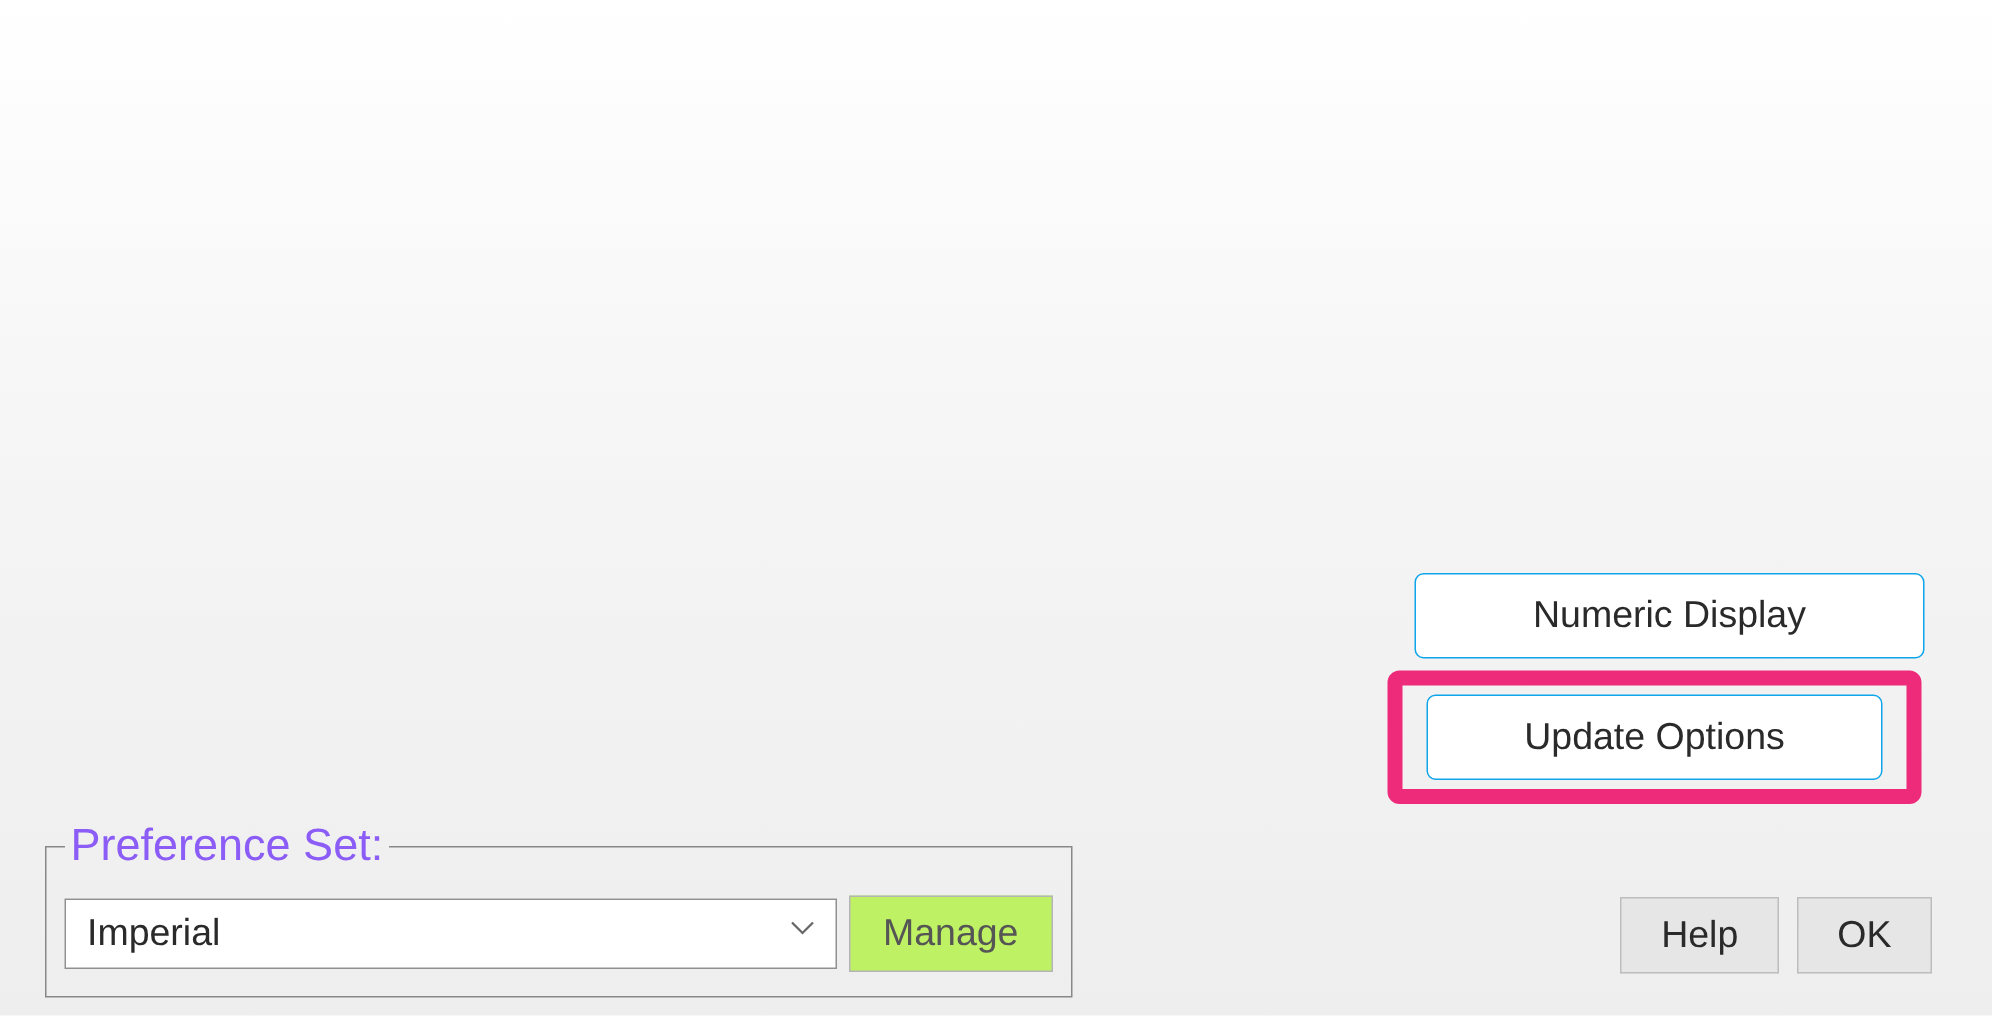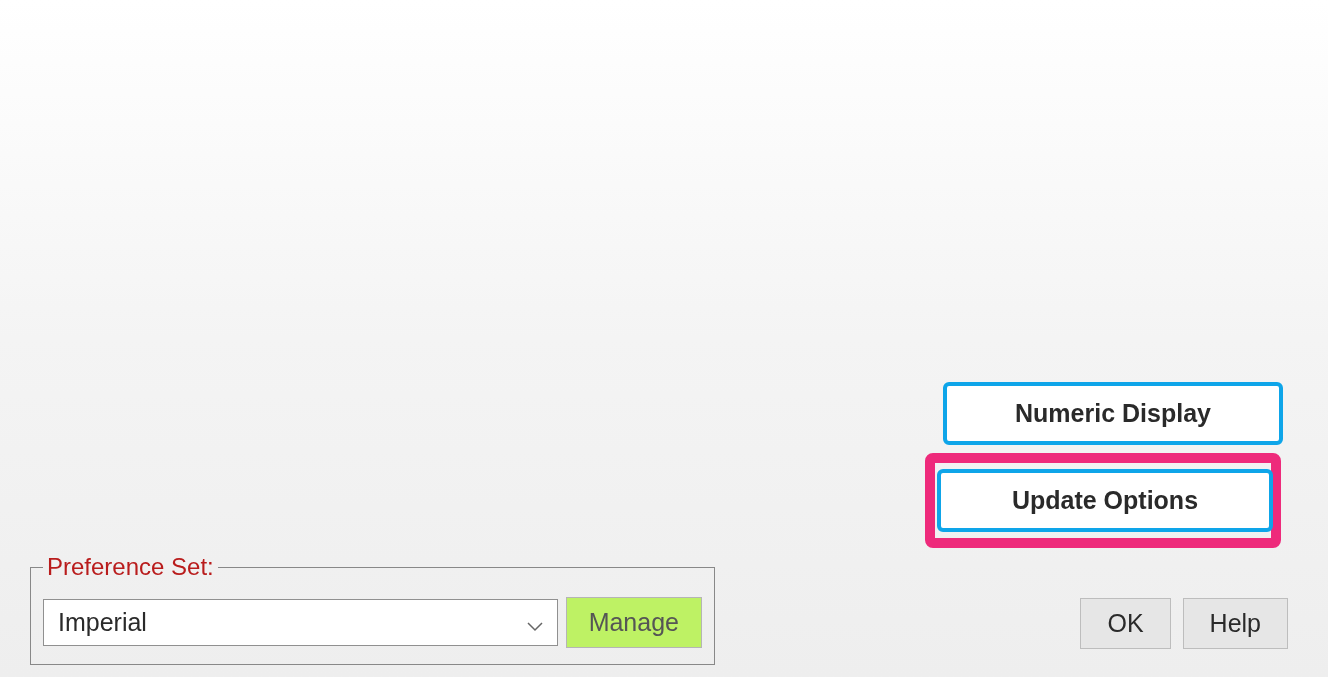--- a/index.html
+++ b/index.html
@@ -19,67 +19,66 @@
     .right-buttons {
       position: absolute;
       right: 45px;
       top: 382px;
       width: 350px;
     }
     .btn-white {
       display: block;
       width: 340px;
       background: #ffffff;
-      border: 4px solid #0ea5e9;
+      border: 1px solid #0ea5e9;
       border-radius: 6px;
       padding: 13px 0;
       text-align: center;
       font-size: 25px;
       color: #2a2a2a;
       cursor: pointer;
       margin-left: auto;
-      font-weight: bold;
     }
     .highlight-wrap {
       border: 10px solid #ee2a7b;
       border-radius: 8px;
       padding: 6px 2px;
       margin-top: 8px;
       display: inline-block;
       width: 356px;
       margin-left: -8px;
     }
     .highlight-wrap .btn-white {
-      width: 336px;
+      width: 304px;
       margin: 0 auto;
     }
     .fieldset-area {
       position: absolute;
       left: 30px;
       bottom: 12px;
       width: 685px;
     }
     fieldset {
       border: 1px solid #888888;
       padding: 16px 12px 16px 12px;
     }
     legend {
-      font-size: 24px;
-      color: #b91c1c;
+      font-size: 30px;
+      color: #8b5cf6;
       padding: 0 4px;
     }
     .pref-row {
       display: flex;
       align-items: center;
       gap: 8px;
     }
     .dropdown {
       flex: 1;
       display: flex;
-      align-items: flex-end;
+      align-items: flex-start;
       justify-content: space-between;
       background: #ffffff;
       border: 1px solid #909090;
       padding: 8px 14px;
       font-size: 25px;
       color: #2a2a2a;
       cursor: pointer;
     }
     .dropdown-chevron {
       font-size: 18px;
@@ -129,15 +128,15 @@
               <path d="M1 1 L8 8 L15 1" stroke="#666" stroke-width="1.5" fill="none"></path>
             </svg>
         </span>
       </div>
       <button class="btn-gray">Manage</button>
     </div>
   </fieldset>
 </div>
 
 <div class="footer-buttons">
+  <button class="btn-gray">Help</button>
   <button class="btn-gray">OK</button>
-  <button class="btn-gray">Help</button>
 </div>
 
 </body></html>

